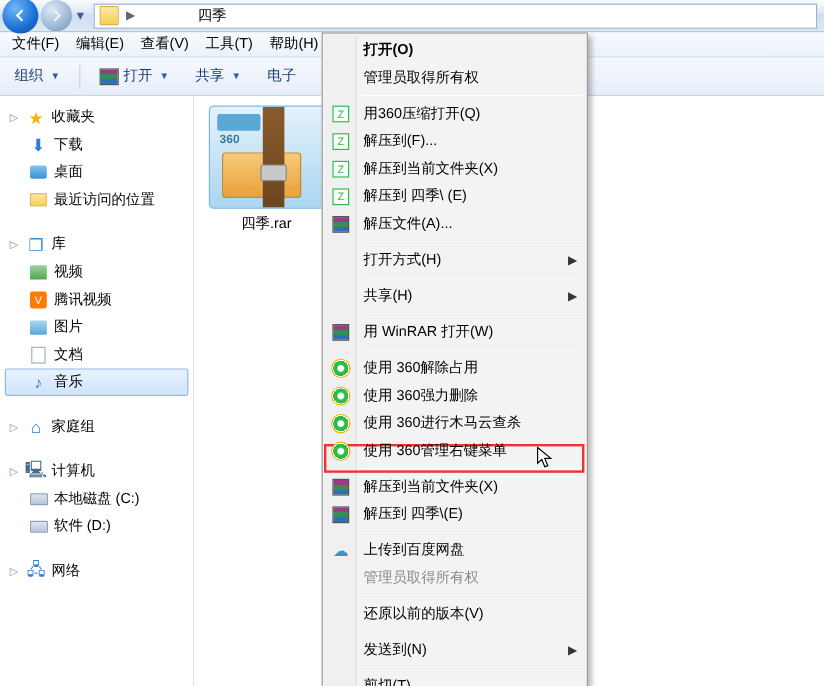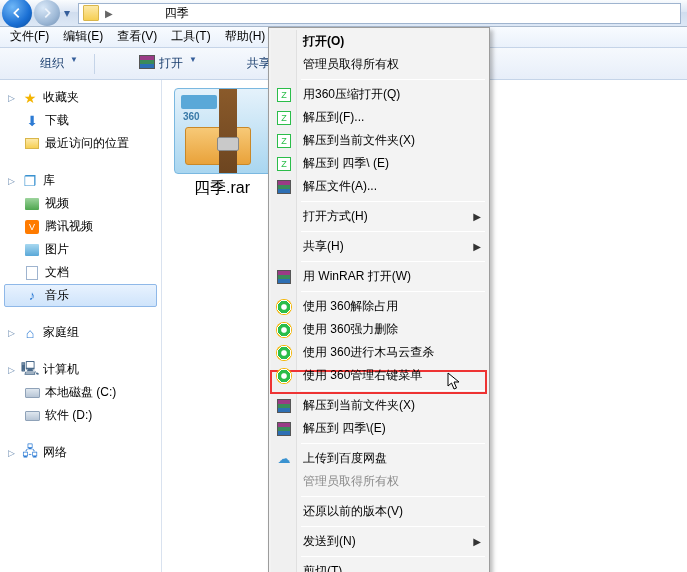--- a/index.html
+++ b/index.html
@@ -15,21 +15,21 @@
 .bc-icon { width:16px; height:16px; background:linear-gradient(#fde9a8,#f6cf53); border:1px solid #d9b64a; border-radius:1px;}
 .bc-sep { color:#666; font-size:10px;}
 .bc-text { color:#000;margin-left:46px;}
 
 
 .menubar { height:21px; background:linear-gradient(#f8fbff,#eaf1fb); border-bottom:1px solid #c5d4e8; display:flex; align-items:flex-end; padding:0 4px; gap:2px;}
 .menubar span { padding:2px 6px; cursor:default;}
 
 
 .toolbar { height:32px; background:linear-gradient(#f6f9fd,#e7eef9); border-bottom:1px solid #c5d4e8; display:flex; align-items:center; padding:0 6px; gap:10px; color:#1a3e6e;}
-.tb-item { display:flex; align-items:flex-start; gap:4px; padding:3px 6px;margin-left:28px;}
+.tb-item { display:flex; align-items:center; gap:4px; padding:3px 6px;}
 .tb-item .drop { font-size:8px; color:#355e9a; margin-left:2px;}
 .tb-sep { width:1px; height:20px; background:#c5d4e8;}
 
 
 .main { display:flex; height:calc(572px - 27px - 21px - 32px); }
 .sidebar { width:162px; background:#fff; border-right:1px solid #d9e2ef; padding:6px 4px; overflow:hidden;}
 .side-group { margin-bottom:14px;}
 .side-head { display:flex; align-items:center; gap:5px; padding:3px 2px; font-size:12px;}
 .side-head .exp { width:11px; height:11px; display:flex; align-items:center; justify-content:center; color:#6f8eb2; font-size:9px;}
 .side-item { display:flex; align-items:center; gap:5px; padding:3px 2px 3px 20px;}
@@ -38,21 +38,21 @@
 
 
 .content { flex:1; background:#fff; position:relative; }
 .file { position:absolute; left:12px; top:8px; width:96px; text-align:center; }
 .file-thumb { width:104px; height:86px; margin:0 auto 4px; background:linear-gradient(#e5f2fb,#a9d6f0); border:1px solid #7ab8e0; border-radius:4px; position:relative; overflow:hidden;}
 .file-thumb::before { content:""; position:absolute; left:6px; top:6px; width:36px; height:14px; background:#5aa8d8; border-radius:2px;}
 .file-thumb .label360 { position:absolute; left:8px; top:22px; font-size:10px; color:#3a7aa8; font-weight:bold;}
 .file-thumb .box { position:absolute; left:10px; bottom:8px; width:66px; height:38px; background:linear-gradient(#f7c977,#e9a23a); border:1px solid #c98828; border-radius:3px;}
 .file-thumb .belt { position:absolute; left:44px; top:0; width:18px; height:100%; background:linear-gradient(#8a5a2a,#6d4520); }
 .file-thumb .buckle { position:absolute; left:42px; top:48px; width:22px; height:14px; background:#c9c9c9; border:1px solid #888; border-radius:2px;}
-.file .fname { font-size:16px; }
+.file .fname { font-size:12px; }
 
 
 .ctx { position:absolute; left:268px; top:27px; width:222px; background:#f3f3f3; border:1px solid #9c9c9c; box-shadow:3px 3px 4px rgba(0,0,0,.25); padding:2px;}
 .ctx-iconcol { position:absolute; left:2px; top:2px; bottom:2px; width:26px; background:#f0f0f0; border-right:1px solid #e0e0e0;}
 .ctx-item { position:relative; height:23px; display:flex; align-items:center; padding-left:32px; padding-right:18px; white-space:nowrap; z-index:1;}
 .ctx-item.bold { font-weight:bold;}
 .ctx-item.disabled { color:#8a8a8a;}
 .ctx-item .arw { position:absolute; right:6px; font-size:10px; color:#333;}
 .ctx-item .cic { position:absolute; left:5px; width:16px; height:16px; display:flex; align-items:center; justify-content:center;}
 .ctx-sep { height:1px; margin:3px 2px 3px 30px; background:#d9d9d9; border-bottom:1px solid #fff; position:relative; z-index:1;}
@@ -137,20 +137,26 @@
         <span class="exp">▷</span>
         <span class="ico i-star">★</span>
         <span>收藏夹</span>
       </div>
       <div class="side-item">
           <span class="ico i-dl">⬇</span>
           <span>下载</span>
         </div>
       <div class="side-item">
           <span class="ico">
+            <span class="i-desk"></span>
+          </span>
+          <span>桌面</span>
+        </div>
+      <div class="side-item">
+          <span class="ico">
             <span class="i-recent"></span>
           </span>
           <span>最近访问的位置</span>
         </div>
     </div>
 
     <div class="side-group">
       <div class="side-head">
         <span class="exp">▷</span>
         <span class="ico i-lib">❐</span>

